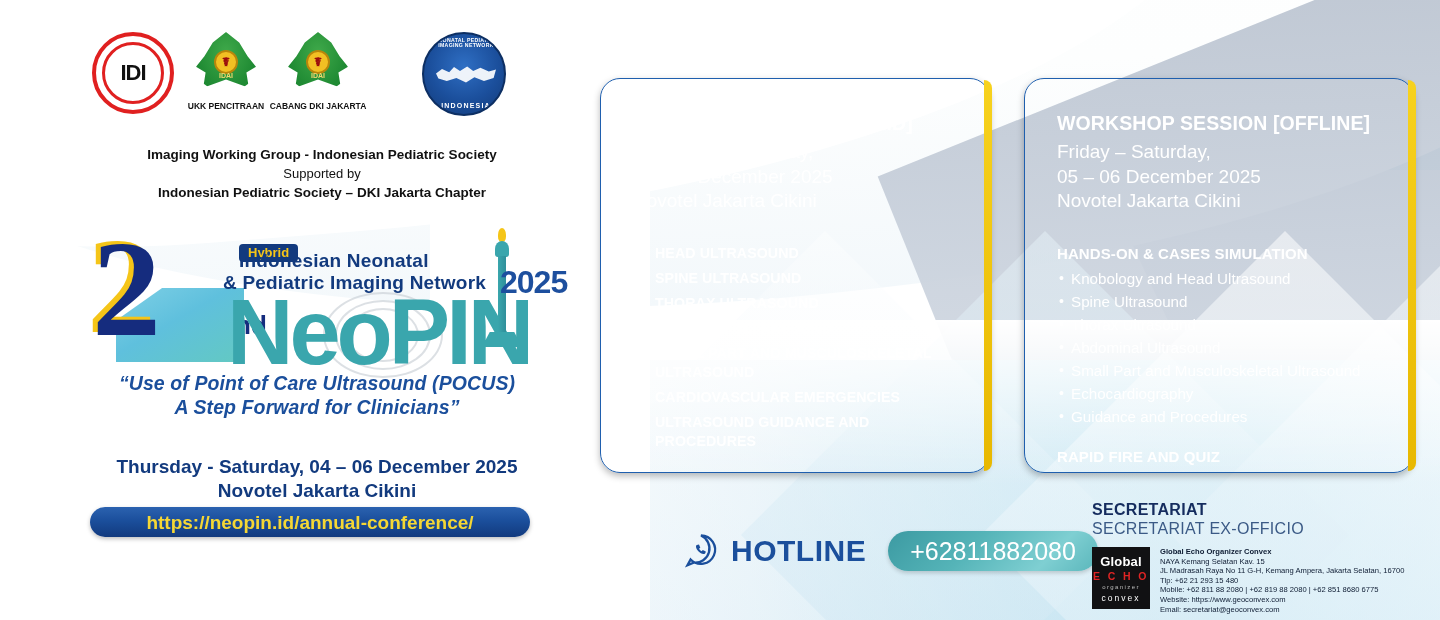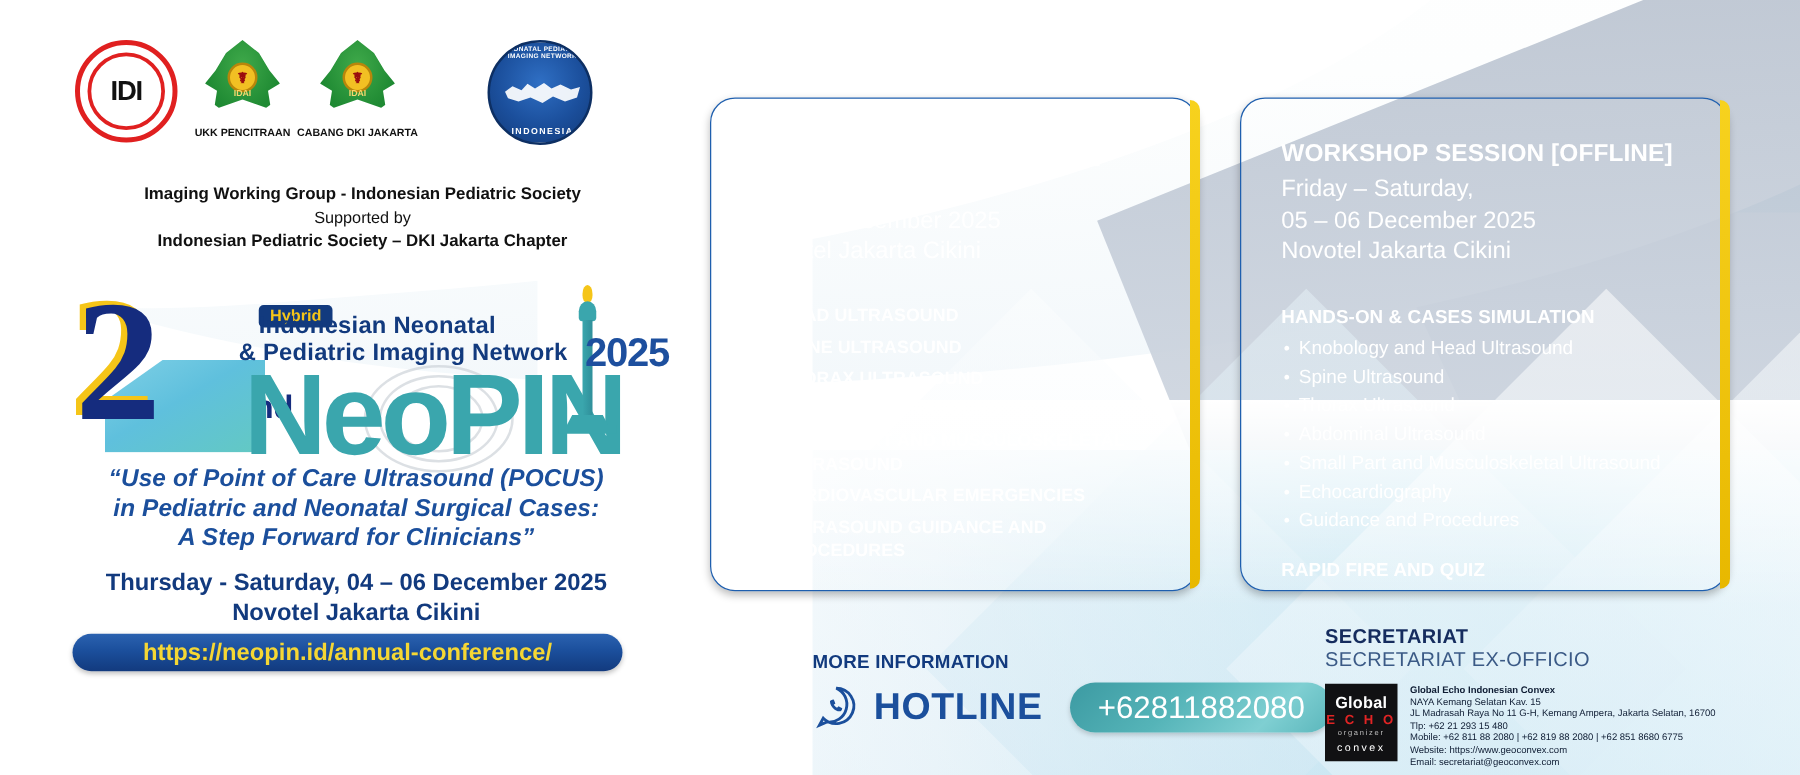--- a/index.html
+++ b/index.html
@@ -57,21 +57,21 @@
   .bg-chev.a { right:-60px;  background:linear-gradient(135deg,#ffffff 0%, #d8ecf6 100%); }
   .bg-chev.b { right:180px;  background:linear-gradient(135deg,#eaf6fb 0%, #bfdeee 100%); opacity:.45; }
   .bg-chev.c { right:400px;  background:linear-gradient(135deg,#ffffff 0%, #cfe6f3 100%); opacity:.38; }
   .bg-chev.d { right:-250px; background:linear-gradient(135deg,#ffffff 0%, #c9e6f4 100%); opacity:.5; }
   .bg-mid-white {
     position:absolute; left:430px; top:150px; width:220px; height:470px;
     background:#ffffff;
   }
 
   
-  #stage { position:absolute; inset:0; z-index:5; }
+  #stage { position:absolute; inset:0; z-index:5;margin-left:32px; }
 
   
   .logo-row { position:absolute; left:55px; top:20px; width:400px; height:105px; }
   .logo { position:absolute; }
 
   .idi-logo { left:5px; top:12px; width:82px; height:82px; border-radius:50%;
     background:#ffffff; border:4px solid #e02020; display:flex; align-items:center; justify-content:center; }
   .idi-inner { width:62px; height:62px; border-radius:50%; border:3px solid #e02020;
     display:flex; align-items:center; justify-content:center; }
   .idi-text { font:900 22px/1 "Liberation Sans", sans-serif; color:#111; letter-spacing:-1px; }
@@ -391,21 +391,20 @@
       <div class="monas-top"></div>
       <div class="monas-shaft"></div>
       <div class="monas-base"></div>
       <div class="monas-plat"></div>
     </div>
     <div class="year-2025">2025</div>
   </div>
 
   <div class="tagline">
     <div>“Use of Point of Care Ultrasound (POCUS)</div>
-    <div>in Pediatric and Neonatal Surgical Cases:</div>
     <div>A Step Forward for Clinicians”</div>
   </div>
 
   <div class="when">
     <div>Thursday - Saturday, 04 – 06 December 2025</div>
     <div>Novotel Jakarta Cikini</div>
   </div>
 
   <div class="urlbar">
     <span>https://neopin.id/annual-conference/</span>
@@ -446,21 +445,20 @@
         <li>Abdominal Ultrasound</li>
         <li>Small Part and Musculoskeletal Ultrasound</li>
         <li>Echocardiography</li>
         <li>Guidance and Procedures</li>
       </ul>
       <div class="ws-foot">RAPID FIRE AND QUIZ</div>
     </div>
   </div>
 
   <div class="moreinfo">
-    <div class="mi-label">MORE INFORMATION</div>
     <div class="mi-row">
       <span class="mi-icon">
         <svg width="38" height="38" viewBox="0 0 38 38">
           <path d="M19 3.5A14.2 14.2 0 1 1 8.6 27.5 L5.5 33.2 L11.6 30.6 A14.2 14.2 0 0 0 19 3.5 Z" fill="none" stroke="#1b4f9c" stroke-width="2.3"></path>
           <path d="M14.2 12.8c-.5 1.7-.2 3.9 1.9 6.3 2.1 2.4 4.2 3.1 5.9 2.9.7-.1 1.3-.6 1.5-1.3l.3-1.1-3-1.6-1.2 1.2c-1-.5-1.9-1.3-2.6-2.4l1.3-1.1-1.3-3.1-1.2.2c-.7.1-1.3.5-1.6 1z" fill="#1b4f9c"></path>
         </svg>
       </span>
       <span class="hotline-word">HOTLINE</span>
       <span class="hotline-pill">
         <span>+62811882080</span>
@@ -472,21 +470,21 @@
     <div class="sec-t1">SECRETARIAT</div>
     <div class="sec-t2">SECRETARIAT EX-OFFICIO</div>
     <div class="sec-body">
       <div class="ge-logo">
         <span class="ge-global">Global</span>
         <span class="ge-echo">E C H O</span>
         <span class="ge-org">organizer</span>
         <span class="ge-convex">convex</span>
       </div>
       <div class="sec-lines">
-        <div class="ln b">Global Echo Indonesian Convex</div>
+        <div class="ln b">Global Echo Organizer Convex</div>
         <div class="ln">NAYA Kemang Selatan Kav. 15</div>
         <div class="ln">JL Madrasah Raya No 11 G-H, Kemang Ampera, Jakarta Selatan, 16700</div>
         <div class="ln">Tlp: +62 21 293 15 480</div>
         <div class="ln">Mobile: +62 811 88 2080 | +62 819 88 2080 | +62 851 8680 6775</div>
         <div class="ln">Website: https://www.geoconvex.com</div>
         <div class="ln">Email: secretariat@geoconvex.com</div>
       </div>
     </div>
   </div>
 

